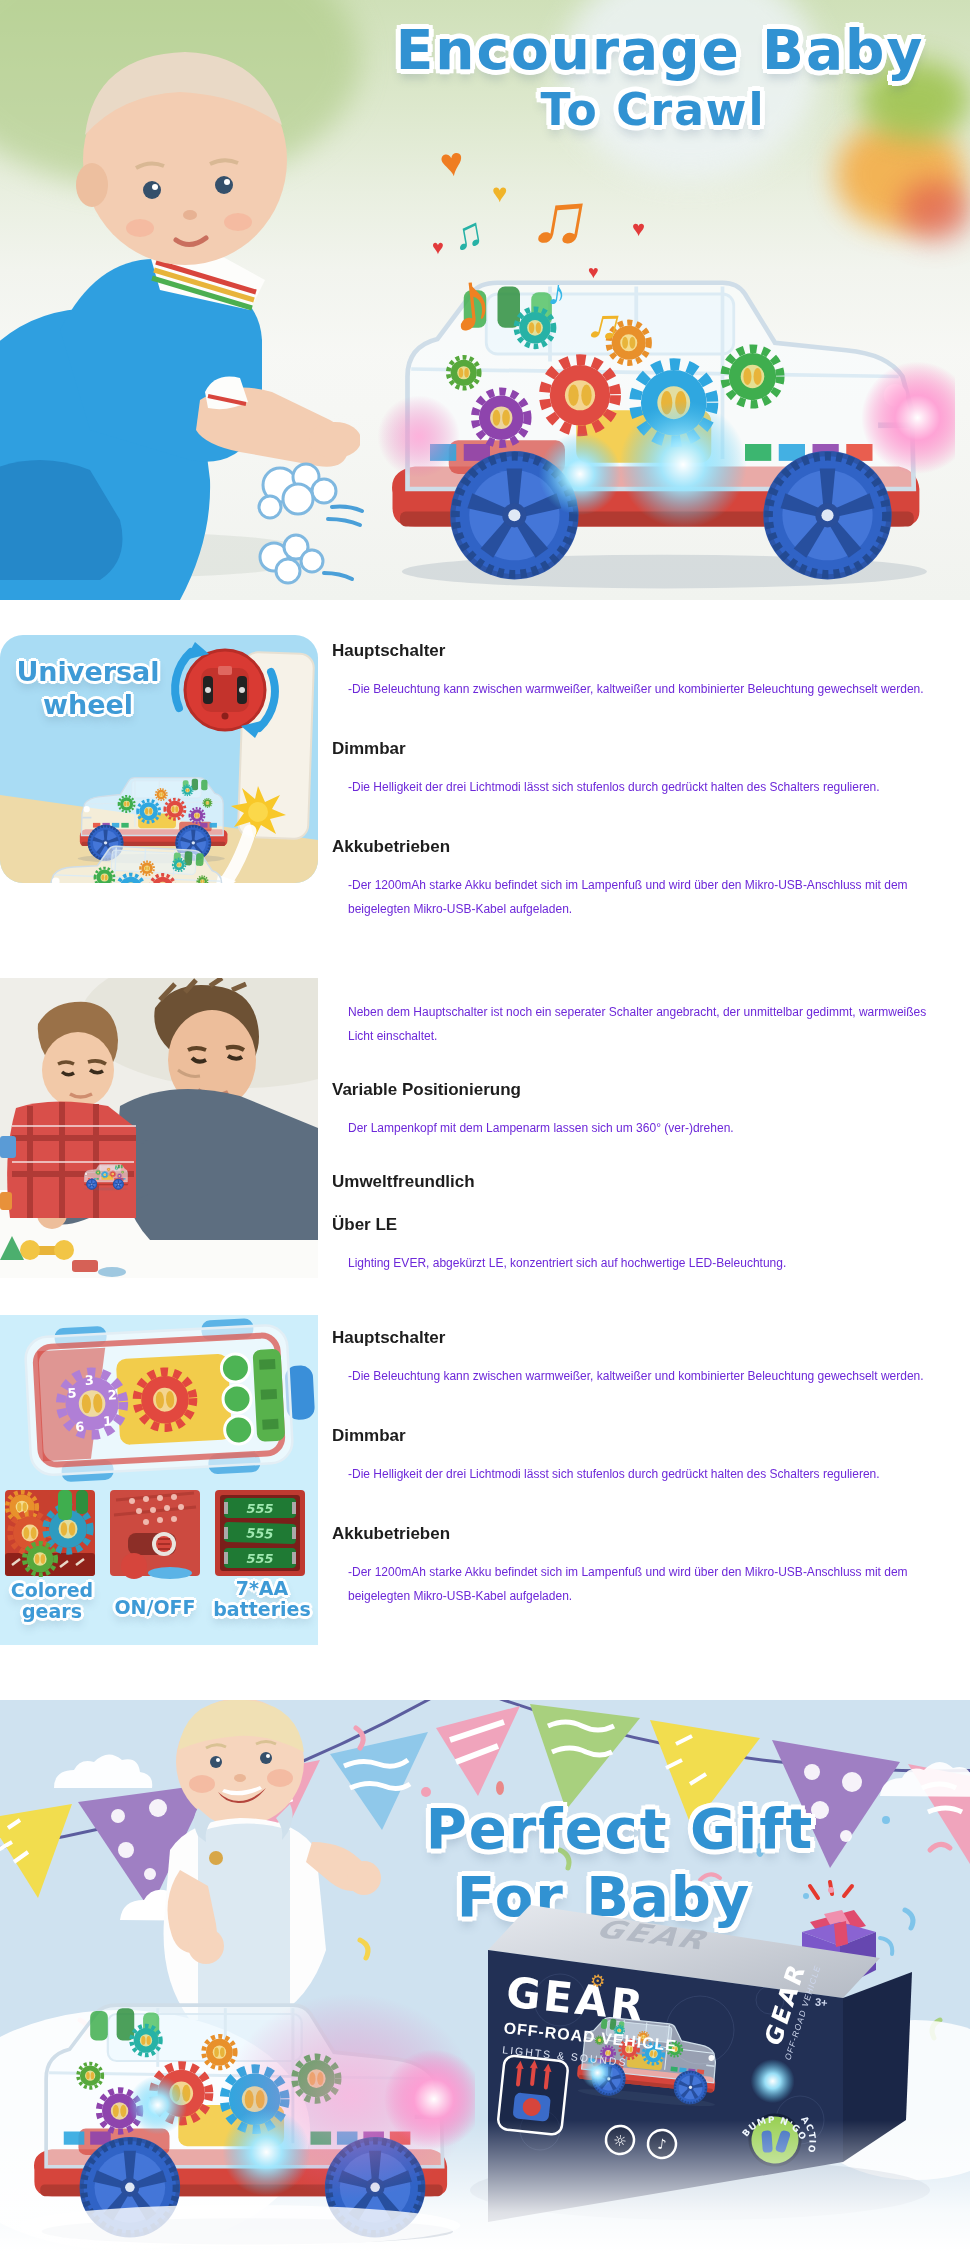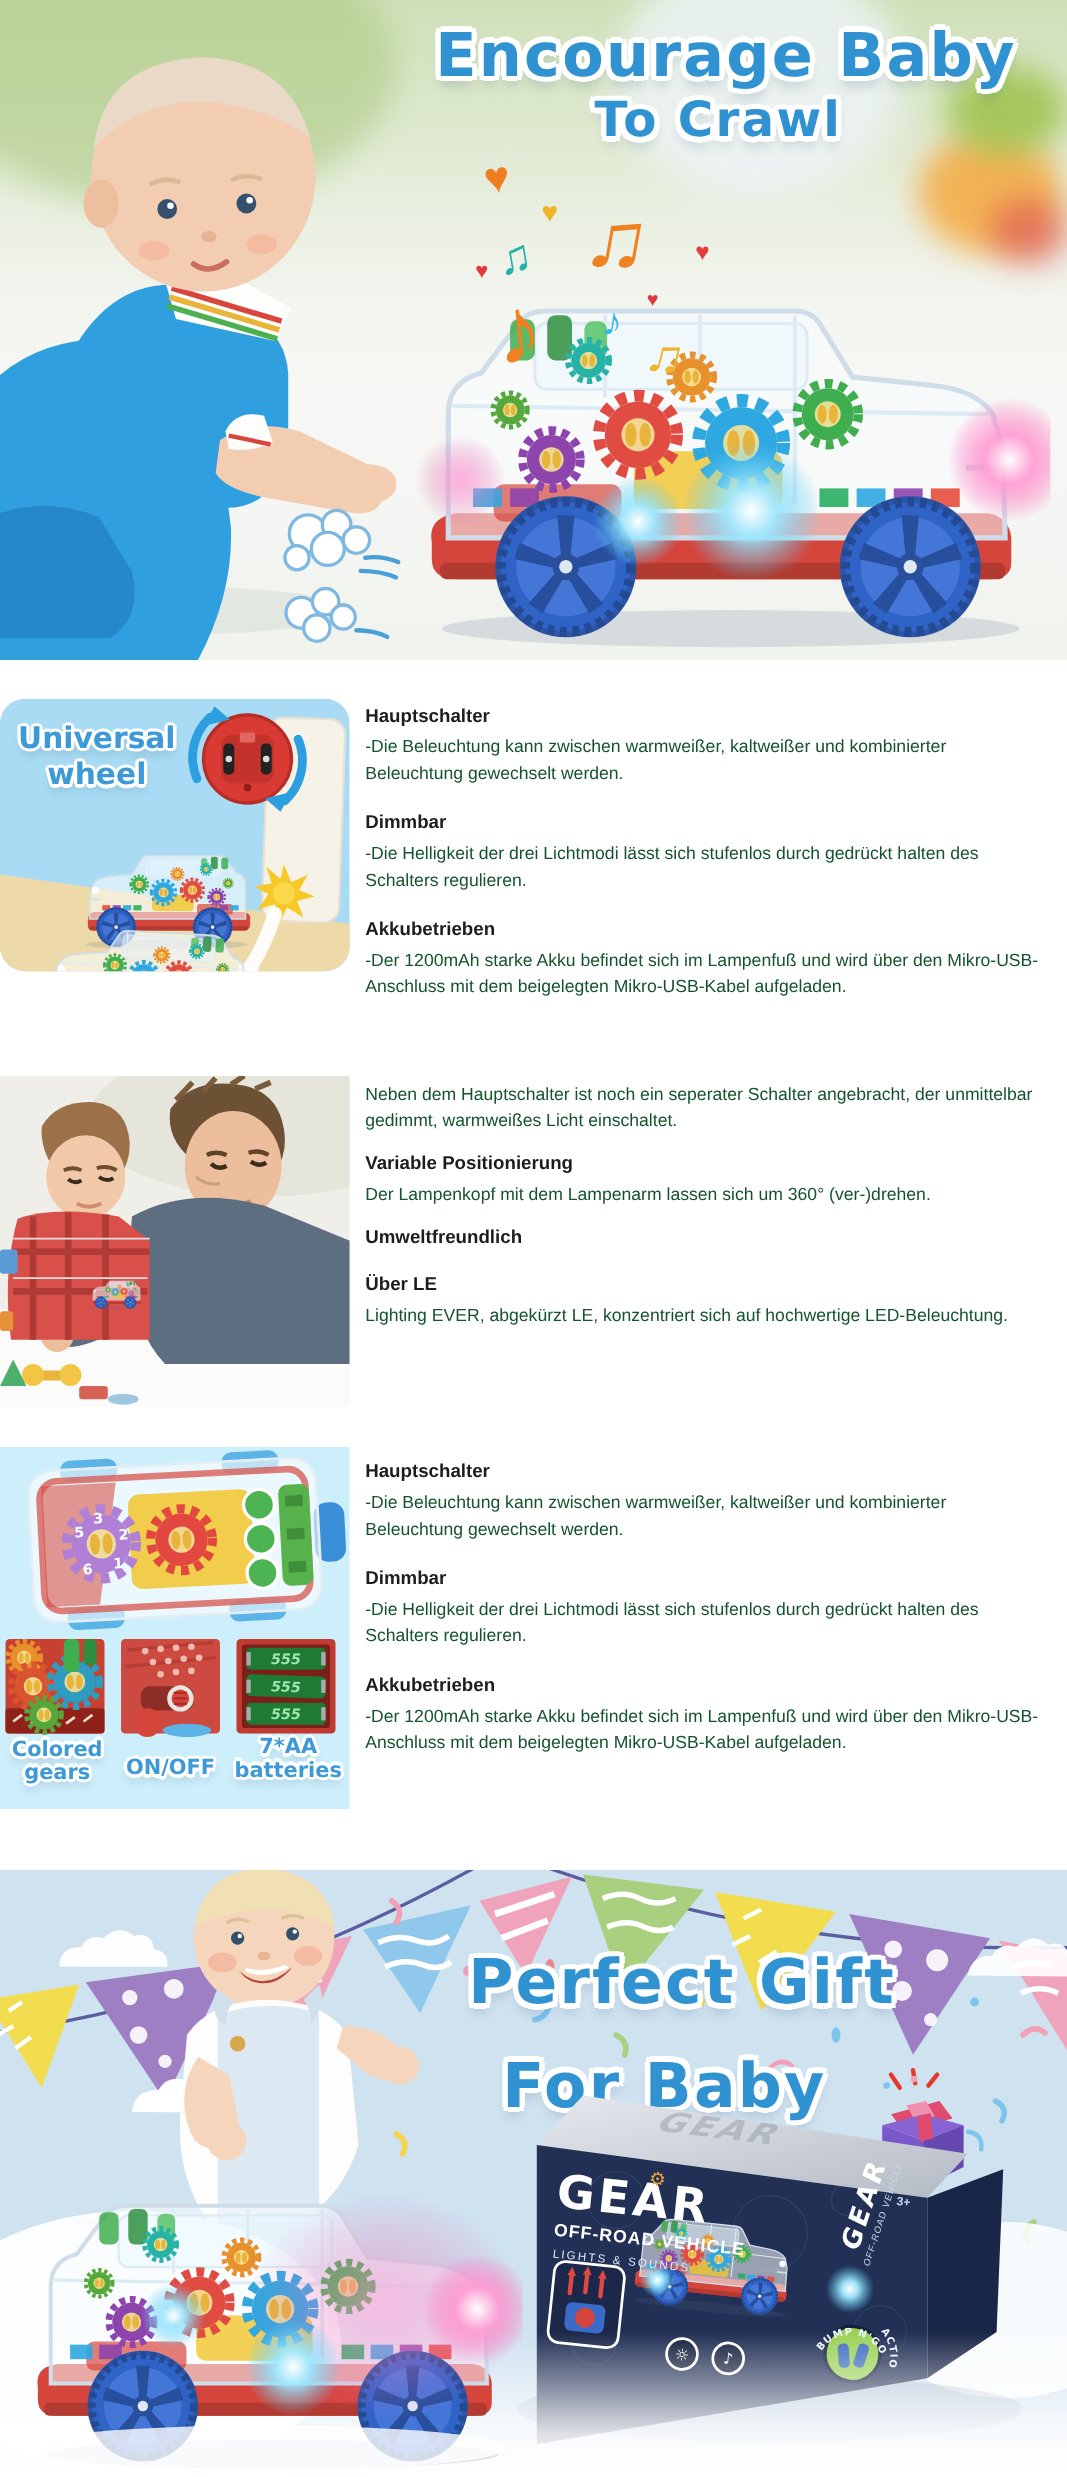--- a/index.html
+++ b/index.html
@@ -17,21 +17,21 @@
       0 9px 10px rgba(70,100,130,.25);letter-spacing:2px;}
   
   .hero{left:0;top:0;width:970px;height:600px;
     background:linear-gradient(180deg,#cfe0b8 0%,#dde8cd 18%,#e9efe0 32%,#f2f4ee 45%,#f7f8f5 60%,#f4f5f2 100%);}
   .blob{position:absolute;border-radius:50%;filter:blur(14px);}
   
   .card{overflow:hidden;}
   .feat-col{width:618px;display:flex;flex-direction:column;}
   .feat-item{margin-bottom:22px;}
   .feat-h{font-size:17px;font-weight:700;color:#1d1d1d;margin:0 0 7px 0;}
-  .feat-b{font-size:16px;line-height:24px;color:#14532d;margin:0;}
+  .feat-b{font-size:12px;line-height:24px;color:#6d28d9;margin:16px;}
   
   .footer{left:0;top:1700px;width:970px;height:552px;background:#cfe2f0;}
   .label-s{font-size:19px;line-height:21px;text-align:center;}
   
   .boxfront-content{left:496px;top:258px;width:345px;height:230px;
      transform:rotate(6deg);transform-origin:0 0;color:#fff;}
   .gearlogo{font-family:"DejaVu Sans",sans-serif;font-weight:800;letter-spacing:3px;}
 </style>
 </head>
 <body>
@@ -500,21 +500,21 @@
     <path d="M78,132 L78,320 L170,320 L170,130 Q124,116 78,132 Z" fill="#dce9f2"></path>
     <path d="M78,136 Q70,120 78,108 L92,120 Q84,130 86,142 Z" fill="#cfe0ec"></path>
     <path d="M168,132 Q176,116 170,104 L156,118 Q164,128 162,140 Z" fill="#cfe0ec"></path>
     <circle cx="96" cy="158" r="7" fill="#d8a748"></circle>
     <path d="M192,142 Q226,142 244,164 Q254,178 242,188 Q228,196 210,182 L186,162 Z" fill="#f6d5bd"></path>
     <circle cx="244" cy="178" r="17" fill="#f6d5bd"></circle>
     <path d="M60,170 Q40,200 52,236 Q60,258 84,252 Q100,246 96,224 L88,186 Z" fill="#f6d5bd"></path>
     <circle cx="86" cy="246" r="18" fill="#f6d5bd"></circle>
   </svg>
 
-  <div class="abs bubble-big" style="left:400px;top:70px;width:440px;text-align:center;font-size:56px;">Perfect Gift</div>
+  <div class="abs bubble-big" style="left:400px;top:96px;width:440px;text-align:center;font-size:56px;">Perfect Gift</div>
   <div class="abs bubble-big" style="left:424px;top:164px;width:360px;text-align:center;font-size:56px;">For Baby</div>
 
   <svg class="abs" width="120" height="120" viewBox="0 0 120 120" style="left:780px;top:180px">
     <g stroke="#e5392e" stroke-width="4" stroke-linecap="round">
       <line x1="38" y1="18" x2="30" y2="6"></line>
         <line x1="52" y1="14" x2="50" y2="2"></line>
         <line x1="64" y1="16" x2="72" y2="6"></line>
     </g>
     <circle cx="51" cy="10" r="3" fill="#f2a0b5"></circle>
       <circle cx="26" cy="16" r="3" fill="#7fc4ea"></circle>

